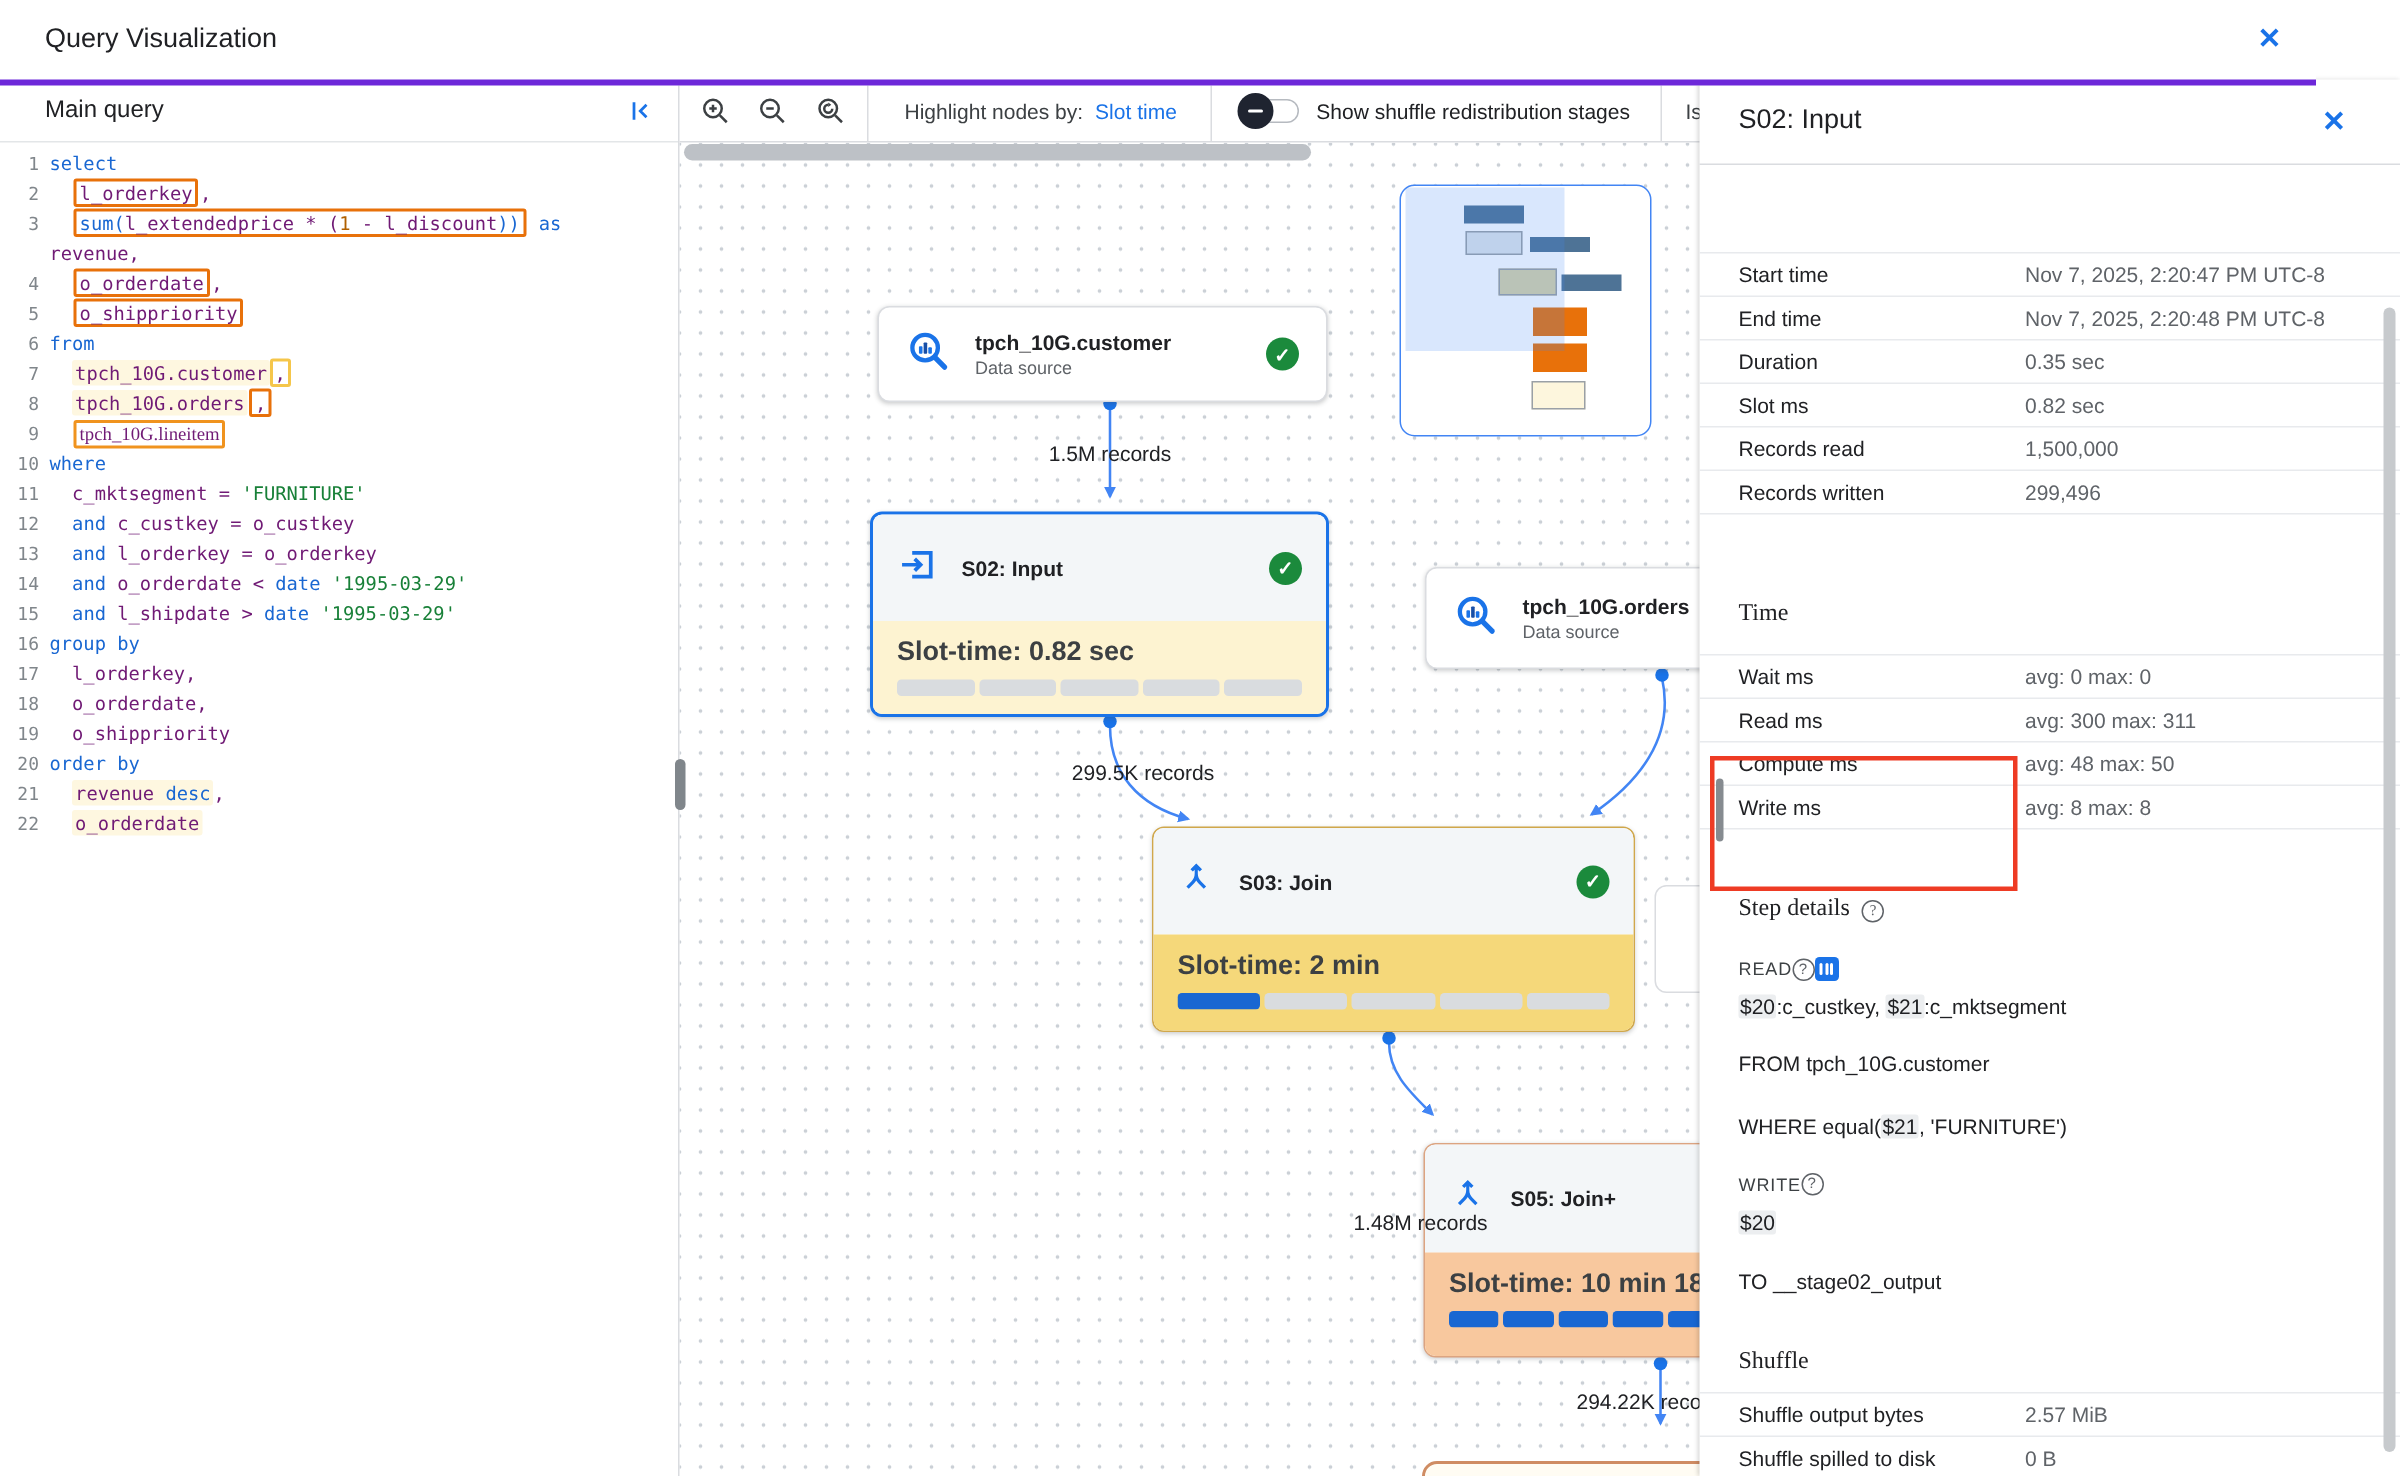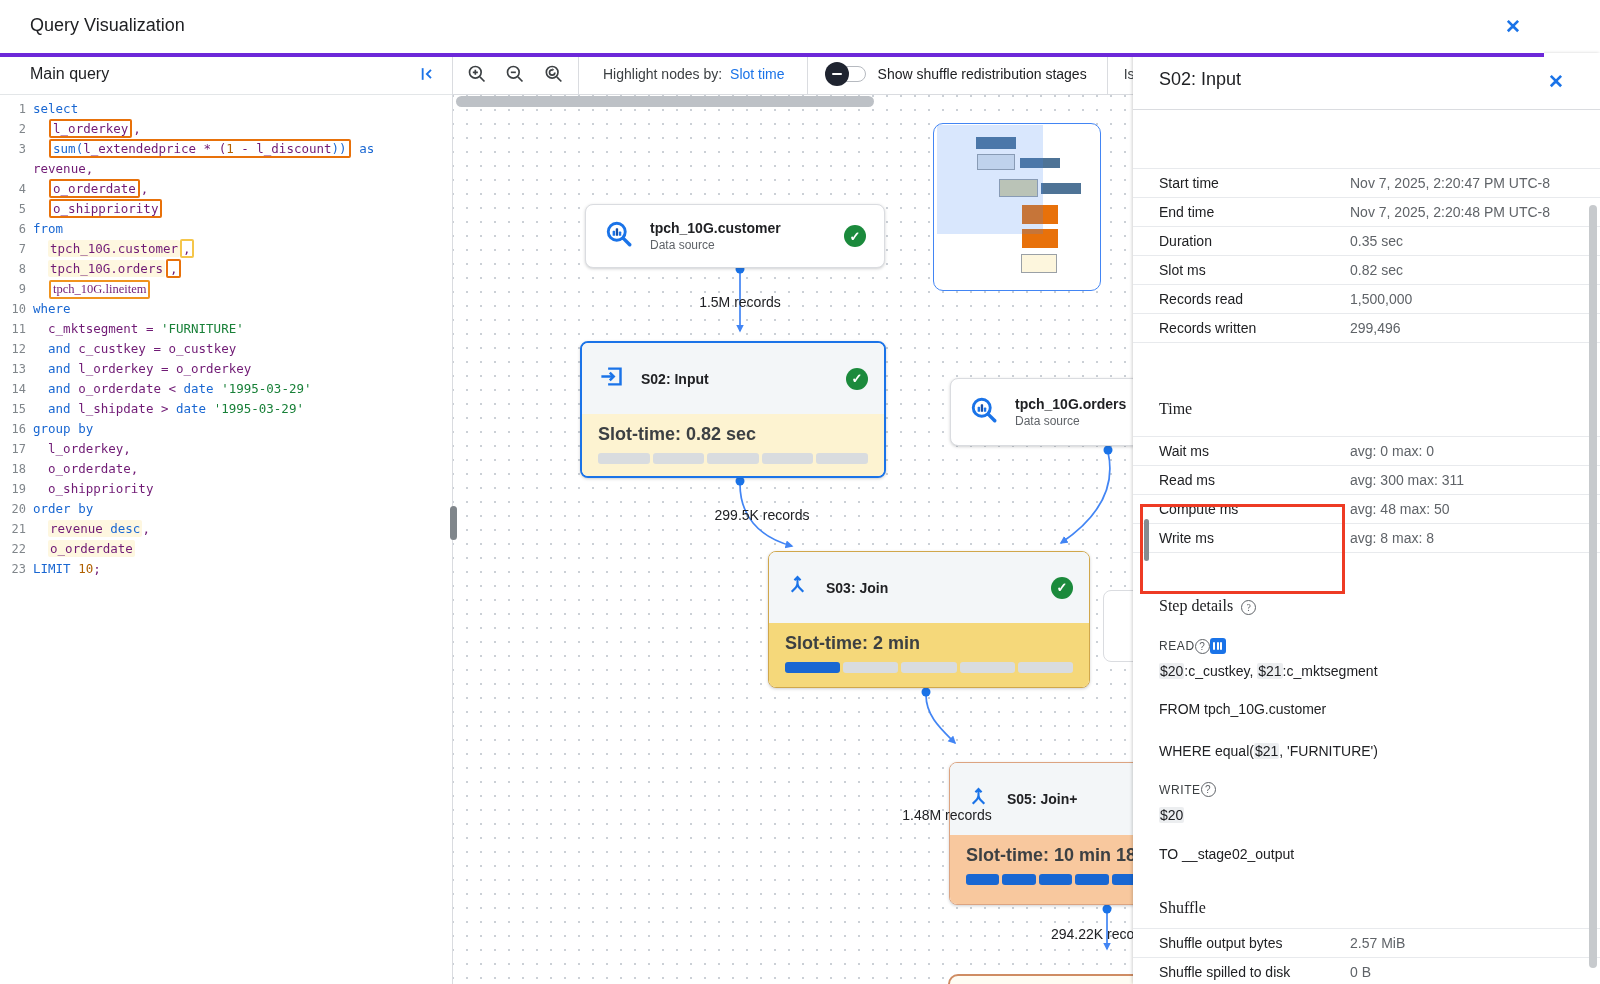--- a/index.html
+++ b/index.html
@@ -189,24 +189,20 @@
         <span class="ln">20</span>
         <span class="cc"><span class="kw">order by</span></span>
       </div>
       <div class="cl">
         <span class="ln">21</span>
         <span class="cc"><span class="id">  </span><span class="g hy"><span class="id">revenue </span><span class="kw">desc</span></span><span class="id">,</span></span>
       </div>
       <div class="cl">
         <span class="ln">22</span>
         <span class="cc"><span class="id">  </span><span class="g hy"><span class="id">o_orderdate</span></span></span>
-      </div>
-      <div class="cl">
-        <span class="ln">23</span>
-        <span class="cc"><span class="kw">LIMIT </span><span class="nu">10</span><span class="id">;</span></span>
       </div>
     </div>
 </div>
 
 <div class="dots"></div>
 
 <div class="ctoolbar">
   <div class="zgroup">
     <span class="tico">
       <svg viewBox="0 0 24 24" width="20" height="20" fill="none" stroke="#3c4043" stroke-width="2">

